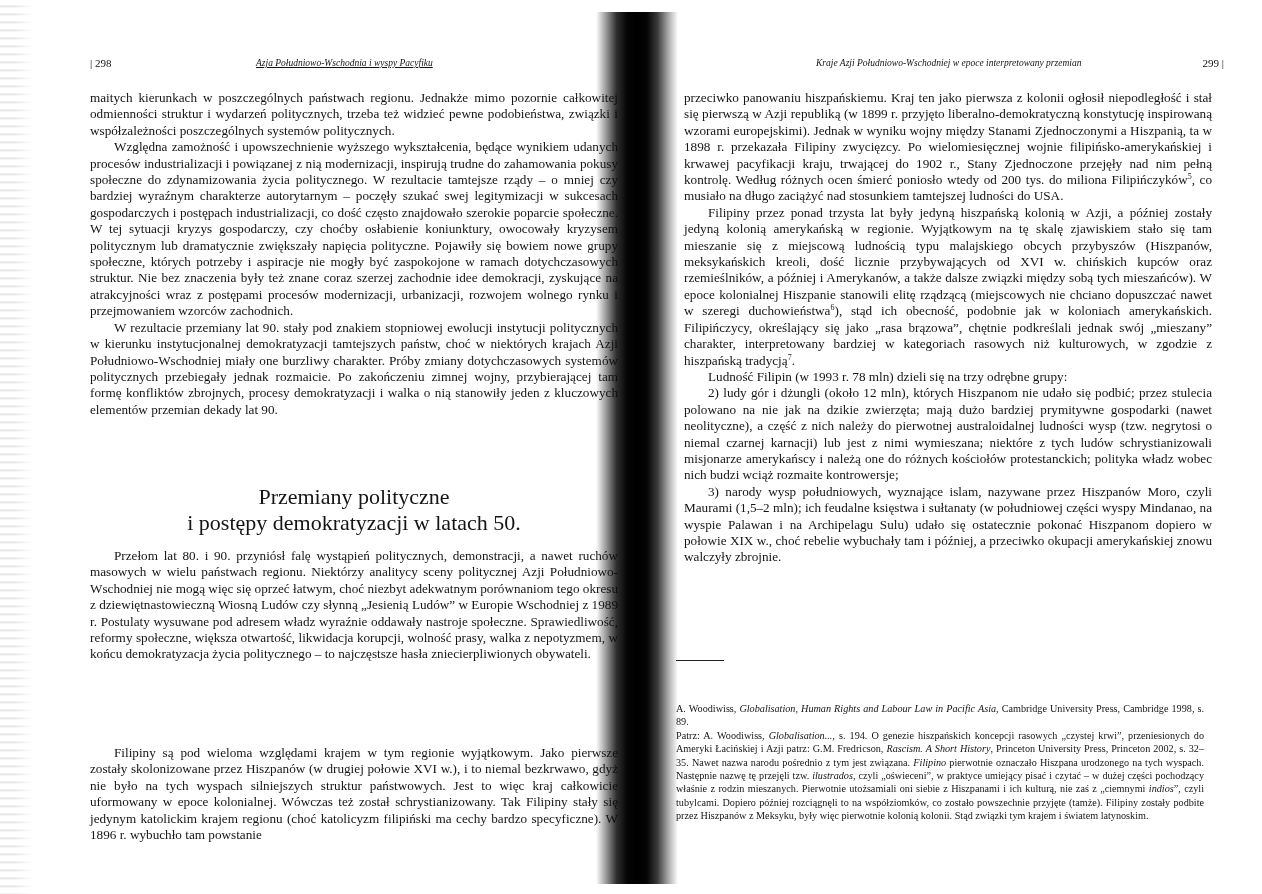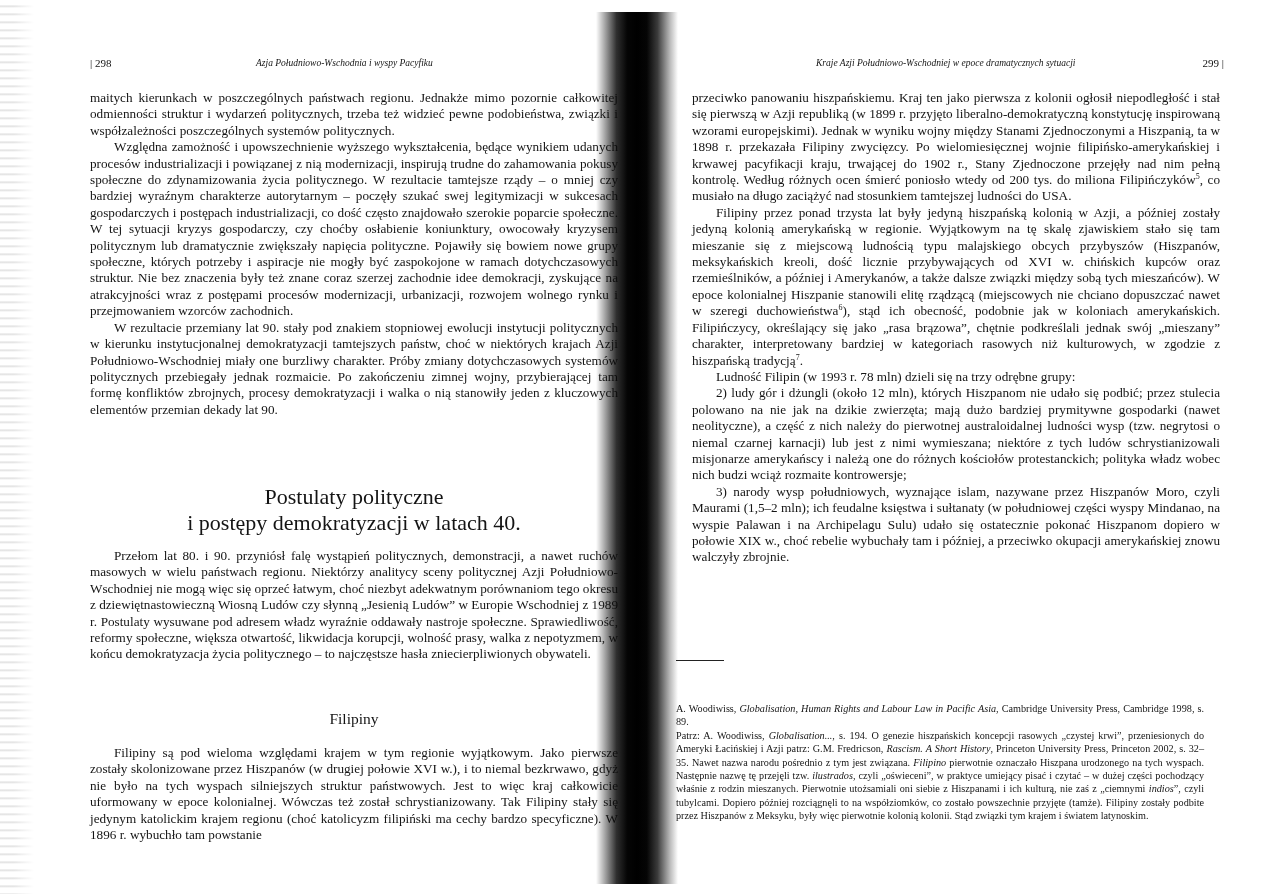--- a/index.html
+++ b/index.html
@@ -28,26 +28,26 @@
     .page { position: absolute; top: 0; height: 872px; }
     .page-left { left: 88px; width: 528px; }
     .page-right { left: 676px; width: 528px; }
 
     .running-head { position: absolute; top: 58px; left: 0; right: 0; height: 14px;
       font-size: 9.5px; font-style: italic; }
     .running-head .pnum { position: absolute; font-style: normal; font-size: 11px; top: -1px; }
     .page-left .running-head .pnum { left: 2px; }
     .page-right .running-head .pnum { right: -20px; font-family: Liberation Serif, serif; }
     .running-head .title { position: absolute; }
-    .page-left .running-head .title { left: 168px; }
+    .page-left .running-head .title { left: 168px; text-decoration: underline; }
     .page-right .running-head .title { left: 140px; }
 
     .body-text { position: absolute; top: 90px; left: 0; width: 528px; }
     .page-left .body-text { left: 2px; }
-    .page-right .body-text { left: 16px; }
+    .page-right .body-text { left: 8px; }
 
     p { margin: 0; font-size: 13.2px; line-height: 16.4px; text-align: justify;
       hyphens: none; }
     p.indent { text-indent: 24px; }
 
     .section-title { text-align: center; font-size: 22px; line-height: 26px;
       margin: 0; font-weight: normal; }
     .subsection-title { text-align: center; font-size: 15.5px; line-height: 20px;
       margin: 0; font-weight: normal; }
 
@@ -70,42 +70,39 @@
     <span class="title">Azja Południowo-Wschodnia i wyspy Pacyfiku</span>
   </div>
 
   <div class="body-text">
     <p>maitych kierunkach w poszczególnych państwach regionu. Jednakże mimo pozornie całkowitej odmienności struktur i wydarzeń politycznych, trzeba też widzieć pewne podobieństwa, związki i współzależności poszczególnych systemów politycznych.</p>
     <p class="indent">Względna zamożność i upowszechnienie wyższego wykształcenia, będące wynikiem udanych procesów industrializacji i powiązanej z nią modernizacji, inspirują trudne do zahamowania pokusy społeczne do zdynamizowania życia politycznego. W rezultacie tamtejsze rządy – o mniej czy bardziej wyraźnym charakterze autorytarnym – poczęły szukać swej legitymizacji w sukcesach gospodarczych i postępach industrializacji, co dość często znajdowało szerokie poparcie społeczne. W tej sytuacji kryzys gospodarczy, czy choćby osłabienie koniunktury, owocowały kryzysem politycznym lub dramatycznie zwiększały napięcia polityczne. Pojawiły się bowiem nowe grupy społeczne, których potrzeby i aspiracje nie mogły być zaspokojone w ramach dotychczasowych struktur. Nie bez znaczenia były też znane coraz szerzej zachodnie idee demokracji, zyskujące na atrakcyjności wraz z postępami procesów modernizacji, urbanizacji, rozwojem wolnego rynku i przejmowaniem wzorców zachodnich.</p>
     <p class="indent">W rezultacie przemiany lat 90. stały pod znakiem stopniowej ewolucji instytucji politycznych w kierunku instytucjonalnej demokratyzacji tamtejszych państw, choć w niektórych krajach Azji Południowo-Wschodniej miały one burzliwy charakter. Próby zmiany dotychczasowych systemów politycznych przebiegały jednak rozmaicie. Po zakończeniu zimnej wojny, przybierającej tam formę konfliktów zbrojnych, procesy demokratyzacji i walka o nią stanowiły jeden z kluczowych elementów przemian dekady lat 90.</p>
   </div>
 
   <div class="block" style="top:484px;">
-    <h2 class="section-title">Postulaty polityczne</h2>
-    <h2 class="section-title">i postępy demokratyzacji w latach 40.</h2>
+    <h2 class="section-title">Przemiany polityczne</h2>
+    <h2 class="section-title">i postępy demokratyzacji w latach 50.</h2>
   </div>
 
   <div class="block" style="top:548px;">
     <p class="indent">Przełom lat 80. i 90. przyniósł falę wystąpień politycznych, demonstracji, a nawet ruchów masowych w wielu państwach regionu. Niektórzy analitycy sceny politycznej Azji Południowo-Wschodniej nie mogą więc się oprzeć łatwym, choć niezbyt adekwatnym porównaniom tego okresu z dziewiętnastowieczną Wiosną Ludów czy słynną „Jesienią Ludów” w Europie Wschodniej z 1989 r. Postulaty wysuwane pod adresem władz wyraźnie oddawały nastroje społeczne. Sprawiedliwość, reformy społeczne, większa otwartość, likwidacja korupcji, wolność prasy, walka z nepotyzmem, w końcu demokratyzacja życia politycznego – to najczęstsze hasła zniecierpliwionych obywateli.</p>
   </div>
 
-  <div class="block" style="top:709px;">
-    <h3 class="subsection-title">Filipiny</h3>
-  </div>
 
   <div class="block" style="top:745px;">
     <p class="indent">Filipiny są pod wieloma względami krajem w tym regionie wyjątkowym. Jako pierwsze zostały skolonizowane przez Hiszpanów (w drugiej połowie XVI w.), i to niemal bezkrwawo, gdyż nie było na tych wyspach silniejszych struktur państwowych. Jest to więc kraj całkowicie uformowany w epoce kolonialnej. Wówczas też został schrystianizowany. Tak Filipiny stały się jedynym katolickim krajem regionu (choć katolicyzm filipiński ma cechy bardzo specyficzne). W 1896 r. wybuchło tam powstanie</p>
   </div>
 </div>
 
 <div class="gutter"></div>
 
 <div class="page page-right">
   <div class="running-head">
-    <span class="title">Kraje Azji Południowo-Wschodniej w epoce dramatycznych sytuacji</span>
+    <span class="title">Kraje Azji Południowo-Wschodniej w epoce interpretowany przemian</span>
     <span class="pnum">299 |</span>
   </div>
 
   <div class="body-text">
     <p><span>przeciwko panowaniu hiszpańskiemu. Kraj ten jako pierwsza z kolonii ogłosił niepodległość i stał się pierwszą w Azji republiką (w 1899 r. przyjęto liberalno-demokratyczną konstytucję inspirowaną wzorami europejskimi). Jednak w wyniku wojny między Stanami Zjednoczonymi a Hiszpanią, ta w 1898 r. przekazała Filipiny zwycięzcy. Po wielomiesięcznej wojnie filipińsko-amerykańskiej i krwawej pacyfikacji kraju, trwającej do 1902 r., Stany Zjednoczone przejęły nad nim pełną kontrolę. Według różnych ocen śmierć poniosło wtedy od 200 tys. do miliona Filipińczyków</span><sup>5</sup><span>, co musiało na długo zaciążyć nad stosunkiem tamtejszej ludności do USA.</span></p>
     <p class="indent"><span>Filipiny przez ponad trzysta lat były jedyną hiszpańską kolonią w Azji, a później zostały jedyną kolonią amerykańską w regionie. Wyjątkowym na tę skalę zjawiskiem stało się tam mieszanie się z miejscową ludnością typu malajskiego obcych przybyszów (Hiszpanów, meksykańskich kreoli, dość licznie przybywających od XVI w. chińskich kupców oraz rzemieślników, a później i Amerykanów, a także dalsze związki między sobą tych mieszańców). W epoce kolonialnej Hiszpanie stanowili elitę rządzącą (miejscowych nie chciano dopuszczać nawet w szeregi duchowieństwa</span><sup>6</sup><span>), stąd ich obecność, podobnie jak w koloniach amerykańskich. Filipińczycy, określający się jako „rasa brązowa”, chętnie podkreślali jednak swój „mieszany” charakter, interpretowany bardziej w kategoriach rasowych niż kulturowych, w zgodzie z hiszpańską tradycją</span><sup>7</sup><span>.</span></p>
     <p class="indent">Ludność Filipin (w 1993 r. 78 mln) dzieli się na trzy odrębne grupy:</p>
     <p class="indent">2) ludy gór i dżungli (około 12 mln), których Hiszpanom nie udało się podbić; przez stulecia polowano na nie jak na dzikie zwierzęta; mają dużo bardziej prymitywne gospodarki (nawet neolityczne), a część z nich należy do pierwotnej australoidalnej ludności wysp (tzw. negrytosi o niemal czarnej karnacji) lub jest z nimi wymieszana; niektóre z tych ludów schrystianizowali misjonarze amerykańscy i należą one do różnych kościołów protestanckich; polityka władz wobec nich budzi wciąż rozmaite kontrowersje;</p>
     <p class="indent">3) narody wysp południowych, wyznające islam, nazywane przez Hiszpanów Moro, czyli Maurami (1,5–2 mln); ich feudalne księstwa i sułtanaty (w południowej części wyspy Mindanao, na wyspie Palawan i na Archipelagu Sulu) udało się ostatecznie pokonać Hiszpanom dopiero w połowie XIX w., choć rebelie wybuchały tam i później, a przeciwko okupacji amerykańskiej znowu walczyły zbrojnie.</p>
   </div>

